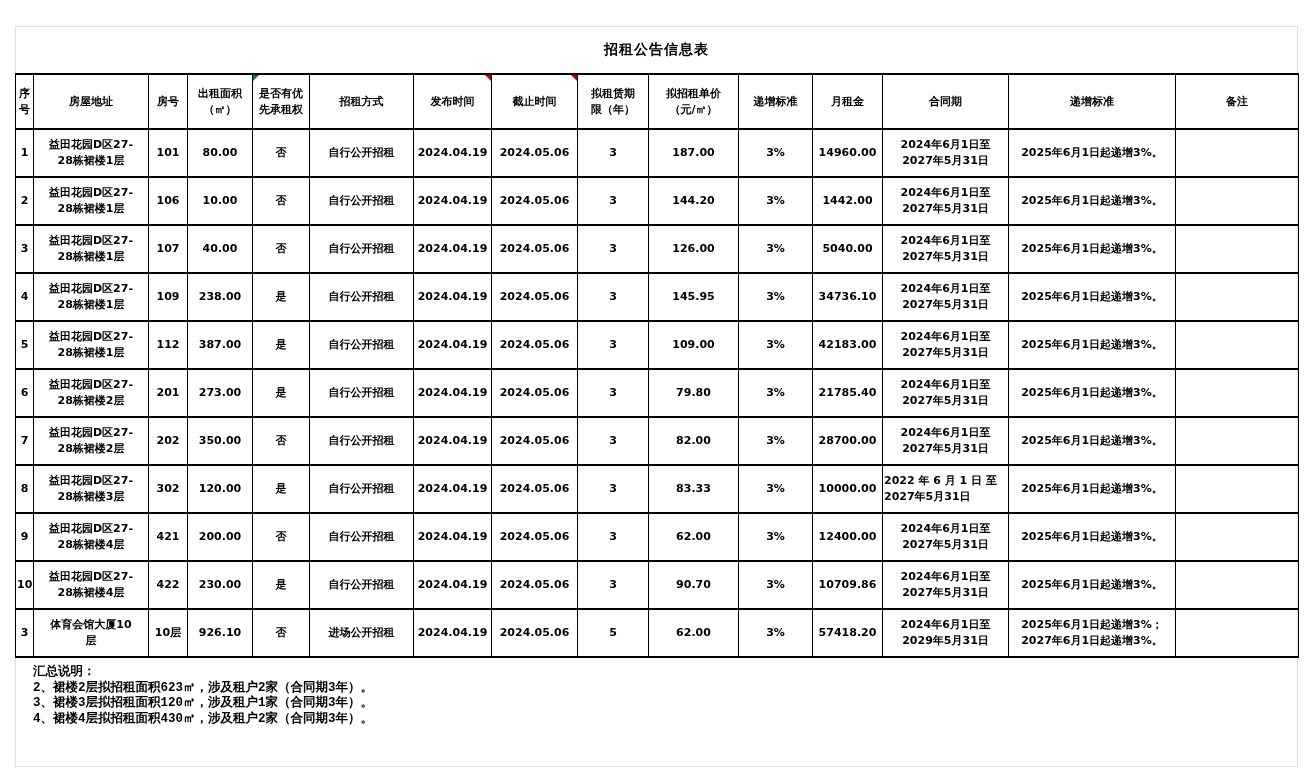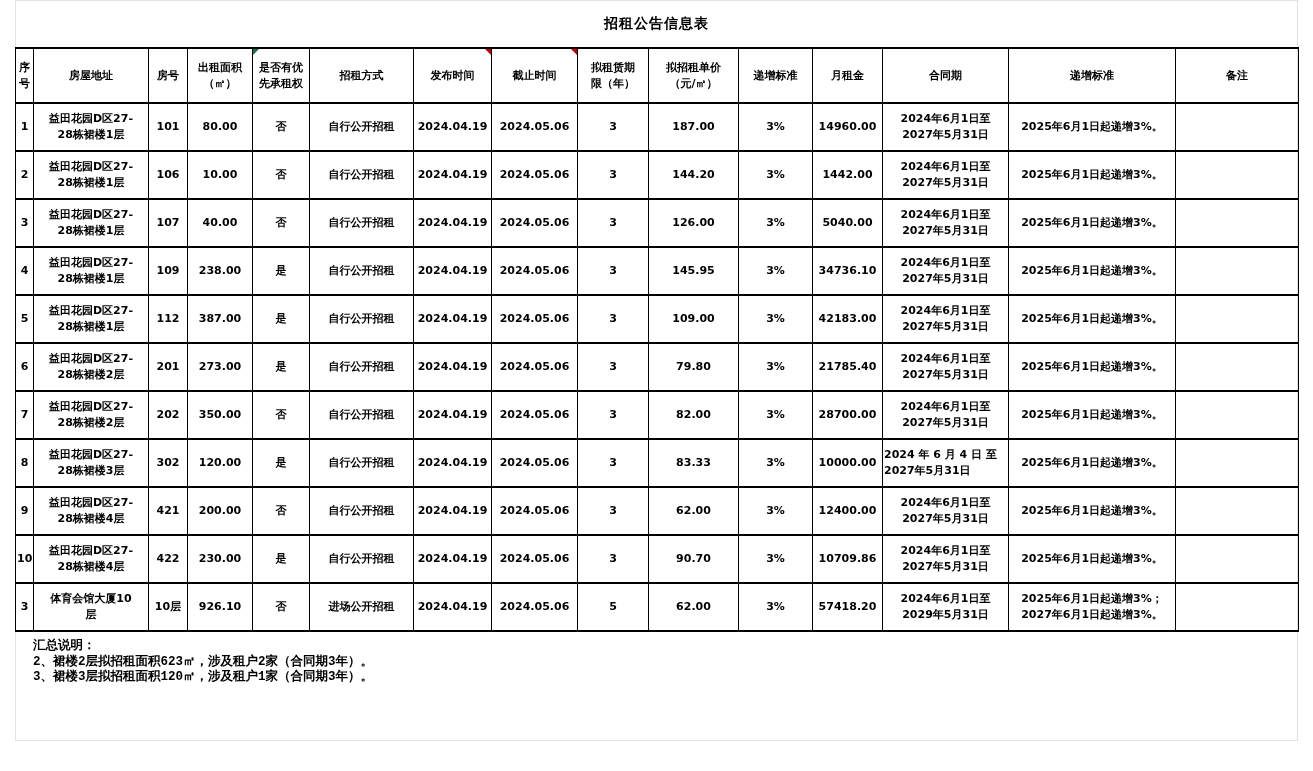--- a/index.html
+++ b/index.html
@@ -8,21 +8,21 @@
     background: #ffffff;
     width: 1313px;
     height: 771px;
     font-family: "DejaVu Sans", "Liberation Sans", sans-serif;
     font-weight: bold;
     color: #000000;
   }
   .sheet {
     position: absolute;
     left: 15px;
-    top: 0;
+    top: 26px;
     width: 1283px;
     height: 741px;
     border: 1px solid #e2e2e2;
     background: #ffffff;
     box-sizing: border-box;
   }
   .title-bar {
     height: 46px;
     display: flex;
     align-items: center;
@@ -271,21 +271,21 @@
           <td>302</td>
           <td>120.00</td>
           <td>是</td>
           <td>自行公开招租</td>
           <td>2024.04.19</td>
           <td>2024.05.06</td>
           <td>3</td>
           <td>83.33</td>
           <td>3%</td>
           <td>10000.00</td>
-          <td style="text-align: left;">2024 年 6 月 4 日 至
+          <td style="text-align: left;">2022 年 6 月 1 日 至
 2027年5月31日</td>
           <td class="align-left">2025年6月1日起递增3%。</td>
           <td></td>
         </tr>
         <tr>
           <td>9</td>
           <td>益田花园D区27-
 28栋裙楼4层</td>
           <td>421</td>
           <td>200.00</td>
@@ -339,15 +339,15 @@
 2029年5月31日</td>
           <td class="align-left">2025年6月1日起递增3%；
 2027年6月1日起递增3%。</td>
           <td></td>
         </tr>
       </tbody>
   </table>
 
   <div class="summary">
     <div>汇总说明：</div>
-    <div id="summary-lines"><div>2、裙楼2层拟招租面积623㎡，涉及租户2家（合同期3年）。</div><div>3、裙楼3层拟招租面积120㎡，涉及租户1家（合同期3年）。</div></div>
+    <div id="summary-lines"><div>2、裙楼2层拟招租面积623㎡，涉及租户2家（合同期3年）。</div><div>3、裙楼3层拟招租面积120㎡，涉及租户1家（合同期3年）。</div><div>4、裙楼4层拟招租面积430㎡，涉及租户2家（合同期3年）。</div></div>
   </div>
 </div>
 
 </body></html>

